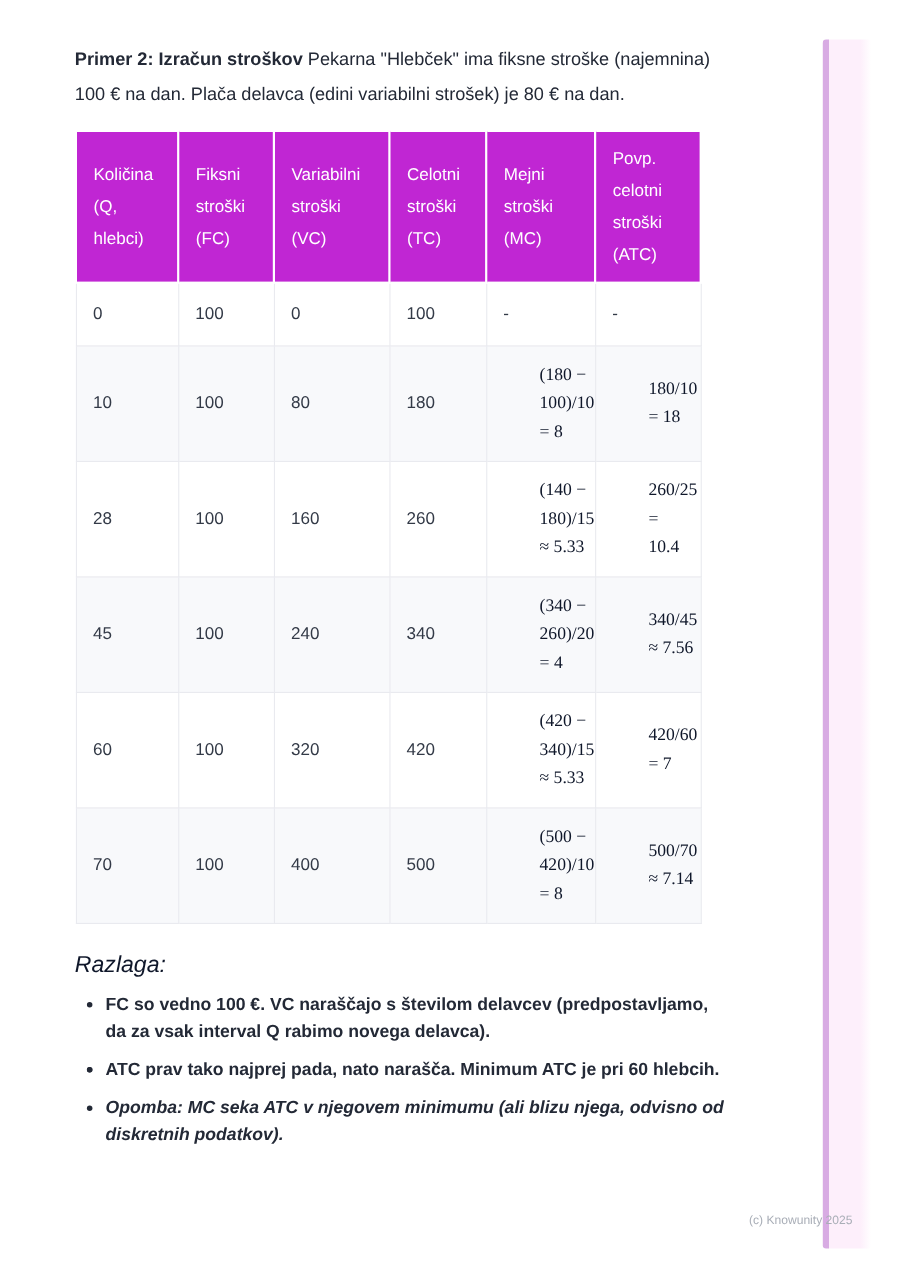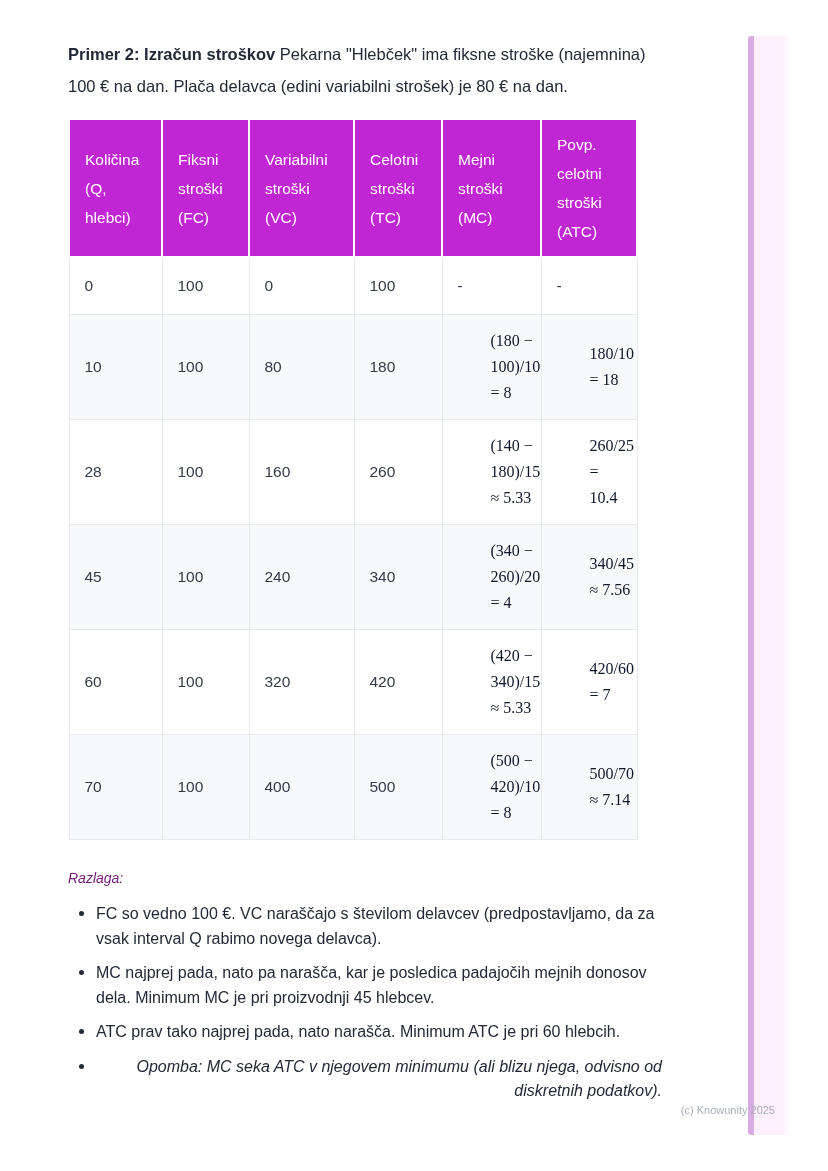--- a/index.html
+++ b/index.html
@@ -76,47 +76,48 @@
     font-size: 16px;
     line-height: 26px;
     color: #0f172a;
     padding-left: 48px;
   }
 
   .razlaga {
     position: absolute;
     top: 866px; left: 0;
     font-style: italic;
-    font-size: 14px;
+    font-size: 21px;
     line-height: 24px;
-    color: #701a75;
+    color: #0f172a;
   }
 
   ul.explanation {
     position: absolute;
     top: 902px; left: 0;
     width: 594px;
     list-style: none;
+    font-weight: bold;
   }
   ul.explanation li {
     position: relative;
     padding-left: 28px;
     font-size: 16px;
     line-height: 24.5px;
     margin-bottom: 10px;
     color: #232936;
   }
   ul.explanation li .dot {
     position: absolute;
     left: 11px; top: 9px;
     width: 5px; height: 5px;
     border-radius: 50%;
     background: #232936;
   }
-  ul.explanation li.italic { font-style: italic; text-align: right; }
+  ul.explanation li.italic { font-style: italic; }
 
   .watermark {
     position: absolute;
     top: 1103px;
     right: 53px;
     font-size: 11px;
     line-height: 14px;
     color: #a9aeb7;
     z-index: 3;
     margin-left: 14px;
@@ -202,21 +203,21 @@
             <td class="math">(500 − 420)/10 = 8</td>
             <td class="math">500/70 ≈ 7.14</td>
           </tr>
         </tbody>
     </table>
 
     <p class="razlaga">Razlaga:</p>
 
     <ul class="explanation">
         <li><span class="dot"></span><span>FC so vedno 100 €. VC naraščajo s številom delavcev (predpostavljamo, da za vsak interval Q rabimo novega delavca).</span></li>
-        <li><span class="dot"></span><span>MC najprej pada, nato pa narašča, kar je posledica padajočih mejnih donosov dela. Minimum MC je pri proizvodnji 45 hlebcev.</span></li>
+        <li><span class="dot"></span></li>
         <li><span class="dot"></span><span>ATC prav tako najprej pada, nato narašča. Minimum ATC je pri 60 hlebcih.</span></li>
         <li class="italic"><span class="dot"></span><span>Opomba: MC seka ATC v njegovem minimumu (ali blizu njega, odvisno od diskretnih podatkov).</span></li>
       </ul>
 
   </div>
 
   <div class="watermark">(c) Knowunity 2025</div>
 
 </div>
 

